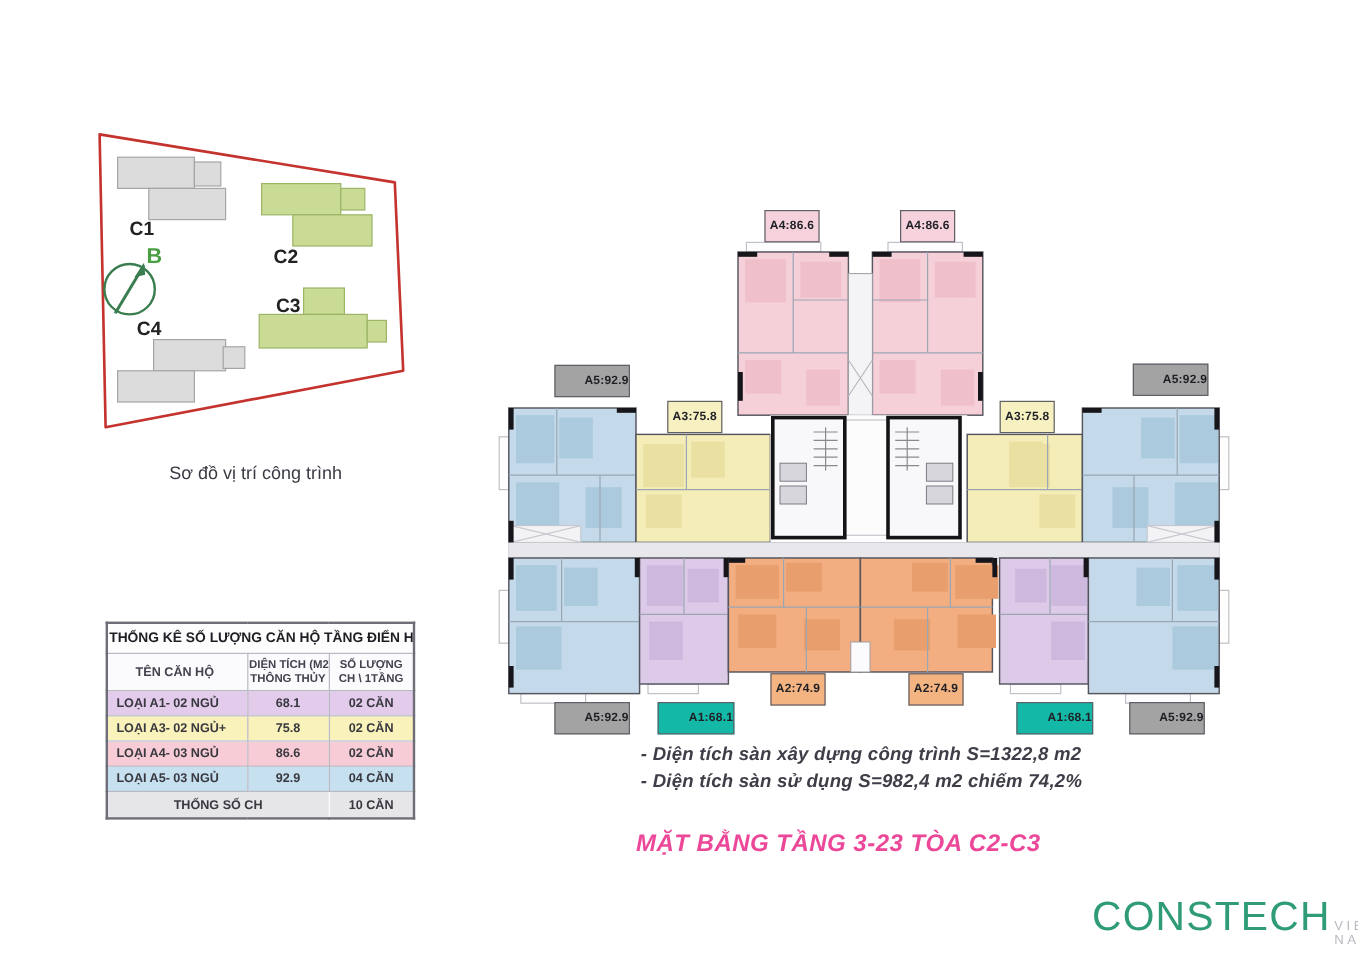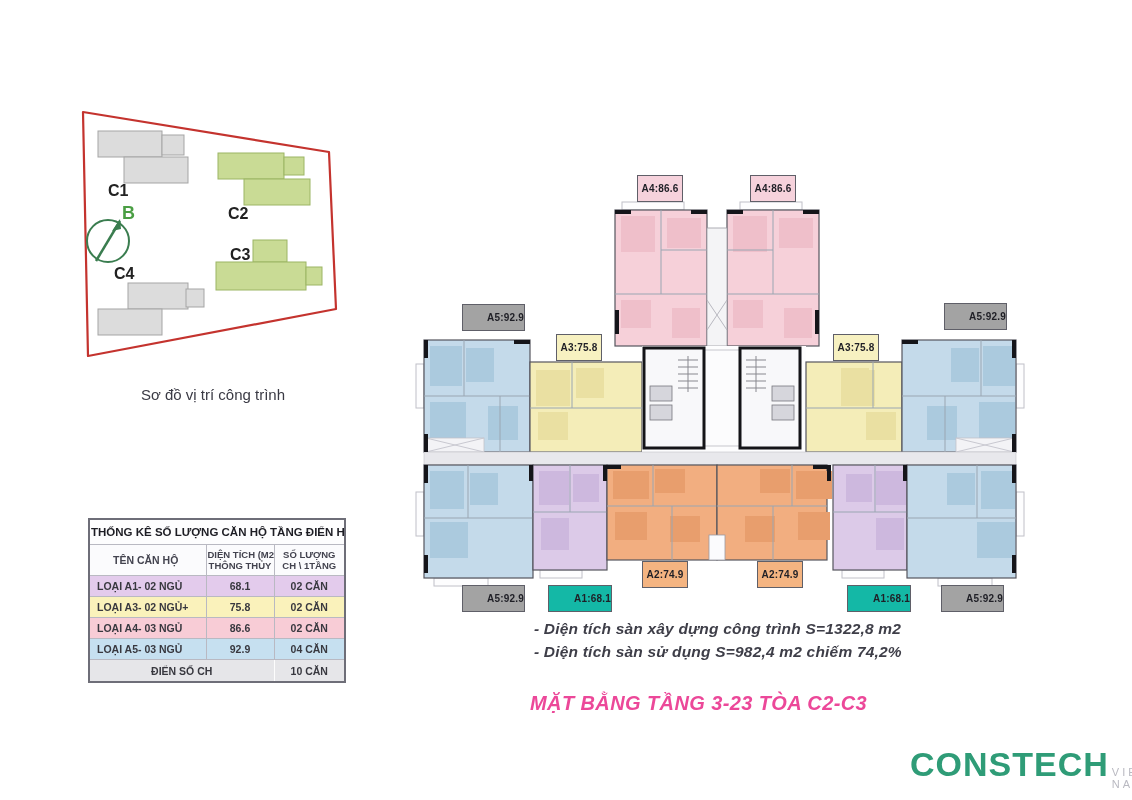--- a/index.html
+++ b/index.html
@@ -39,21 +39,21 @@
   .p-a2-left{left:232px;top:411px;} .p-a2-right{left:347px;top:411px;}
   .p-a5-bottom-left{left:52px;top:435px;} .p-a1-bottom-left{left:138px;top:435px;}
   .p-a1-bottom-right{left:437px;top:435px;} .p-a5-bottom-right{left:531px;top:435px;}
 
   
   .notes{position:absolute;left:518px;top:617px;font-style:italic;font-size:15.5px;
          font-weight:bold;color:#3e3e48;line-height:23px;letter-spacing:.2px;margin-left:16px;}
   .plan-title{position:absolute;left:530px;top:692px;font-style:italic;font-weight:bold;
               font-size:20px;color:#ec4899;letter-spacing:.4px;}
   .logo{position:absolute;left:910px;top:745px;display:flex;align-items:baseline;}
-  .logo-main{font-size:34px;letter-spacing:1px;font-weight:bold;}
+  .logo-main{font-size:34px;letter-spacing:1px;font-weight:normal;}
   .logo-sub{font-size:11px;color:#b9b9c1;letter-spacing:3px;margin-left:3px;}
 </style>
 </head>
 <body>
 
 <div class="page">
 
   <svg class="sitemap" width="290" height="330" viewBox="0 0 290 330">
     <polygon points="15,17 261,57 268,214 20,261" fill="#ffffff" stroke="#c4332e" stroke-width="2.2" stroke-linejoin="round"></polygon>
 
@@ -132,21 +132,21 @@
             <td class="c1">LOẠI A4- 03 NGỦ</td>
             <td class="c2">86.6</td>
             <td class="c3">02 CĂN</td>
           </tr>
           <tr style="background: rgb(198, 224, 240); padding-left: 48px;">
             <td class="c1">LOẠI A5- 03 NGỦ</td>
             <td class="c2">92.9</td>
             <td class="c3">04 CĂN</td>
           </tr>
           <tr class="total" style="background: rgb(230, 230, 233);">
-            <td colspan="2">ĐIỂN SỐ CH</td>
+            <td colspan="2">THỐNG SỐ CH</td>
             <td>10 CĂN</td>
           </tr>
         </tbody>
     </table>
   </div>
 
   <div class="plan">
     <svg width="620" height="500" viewBox="0 0 620 500">
 
       <g fill="#fdfdfe" stroke="#c0c0c8" stroke-width="1">

